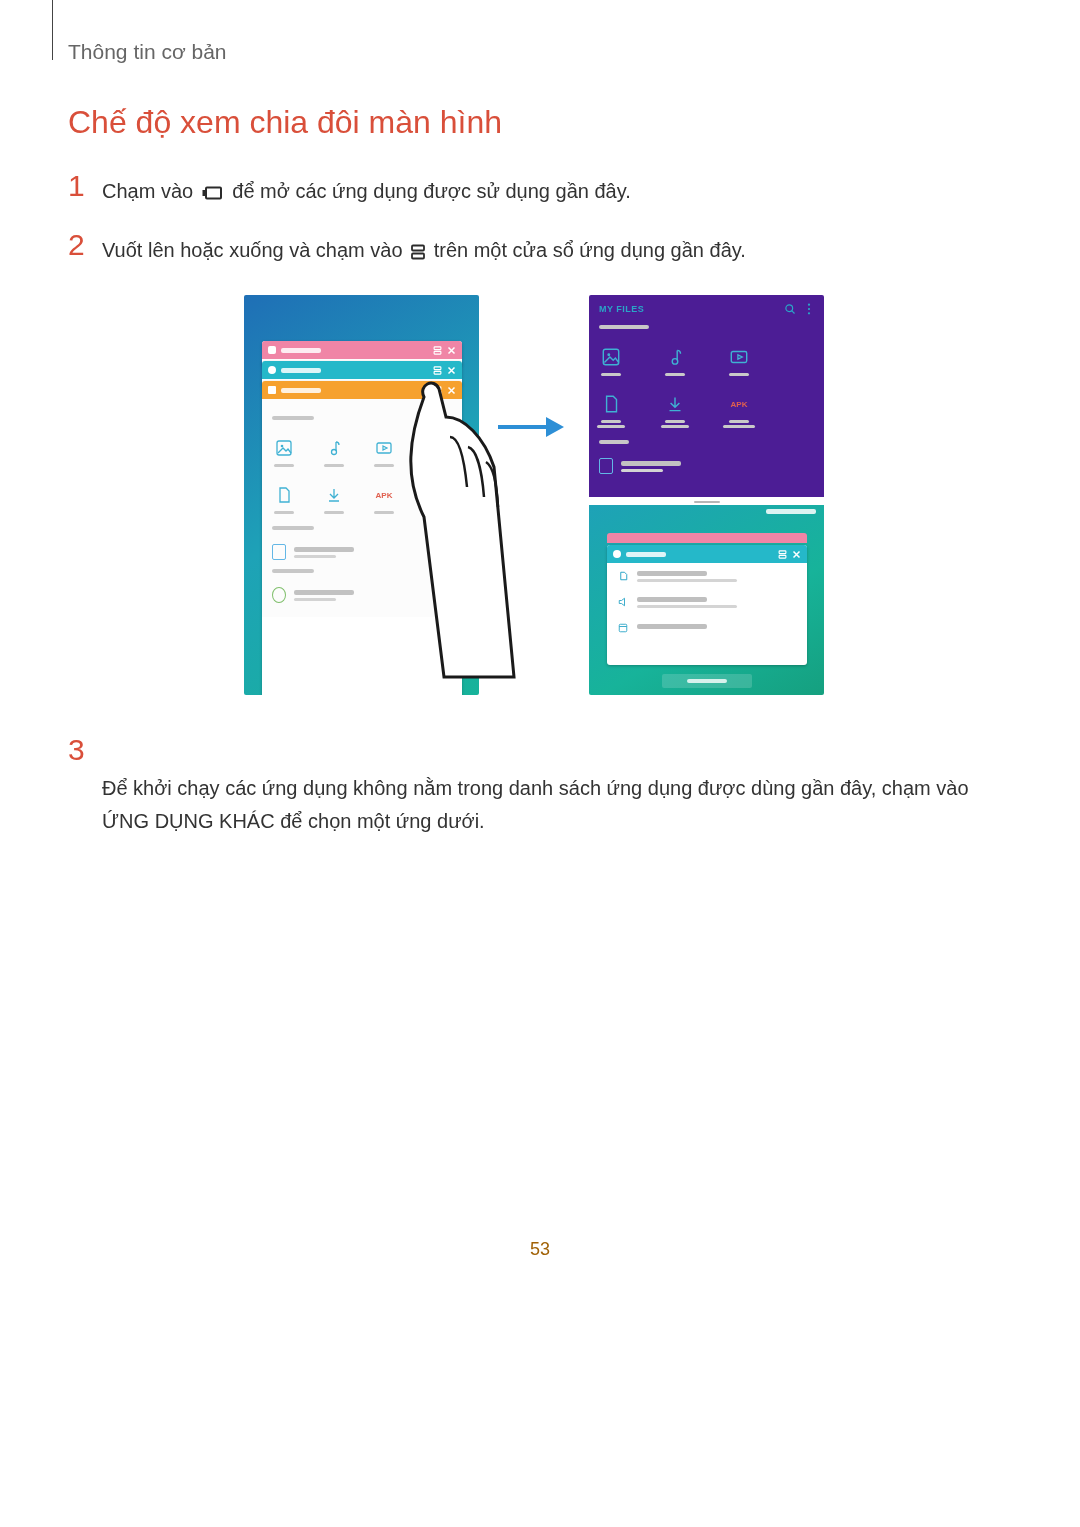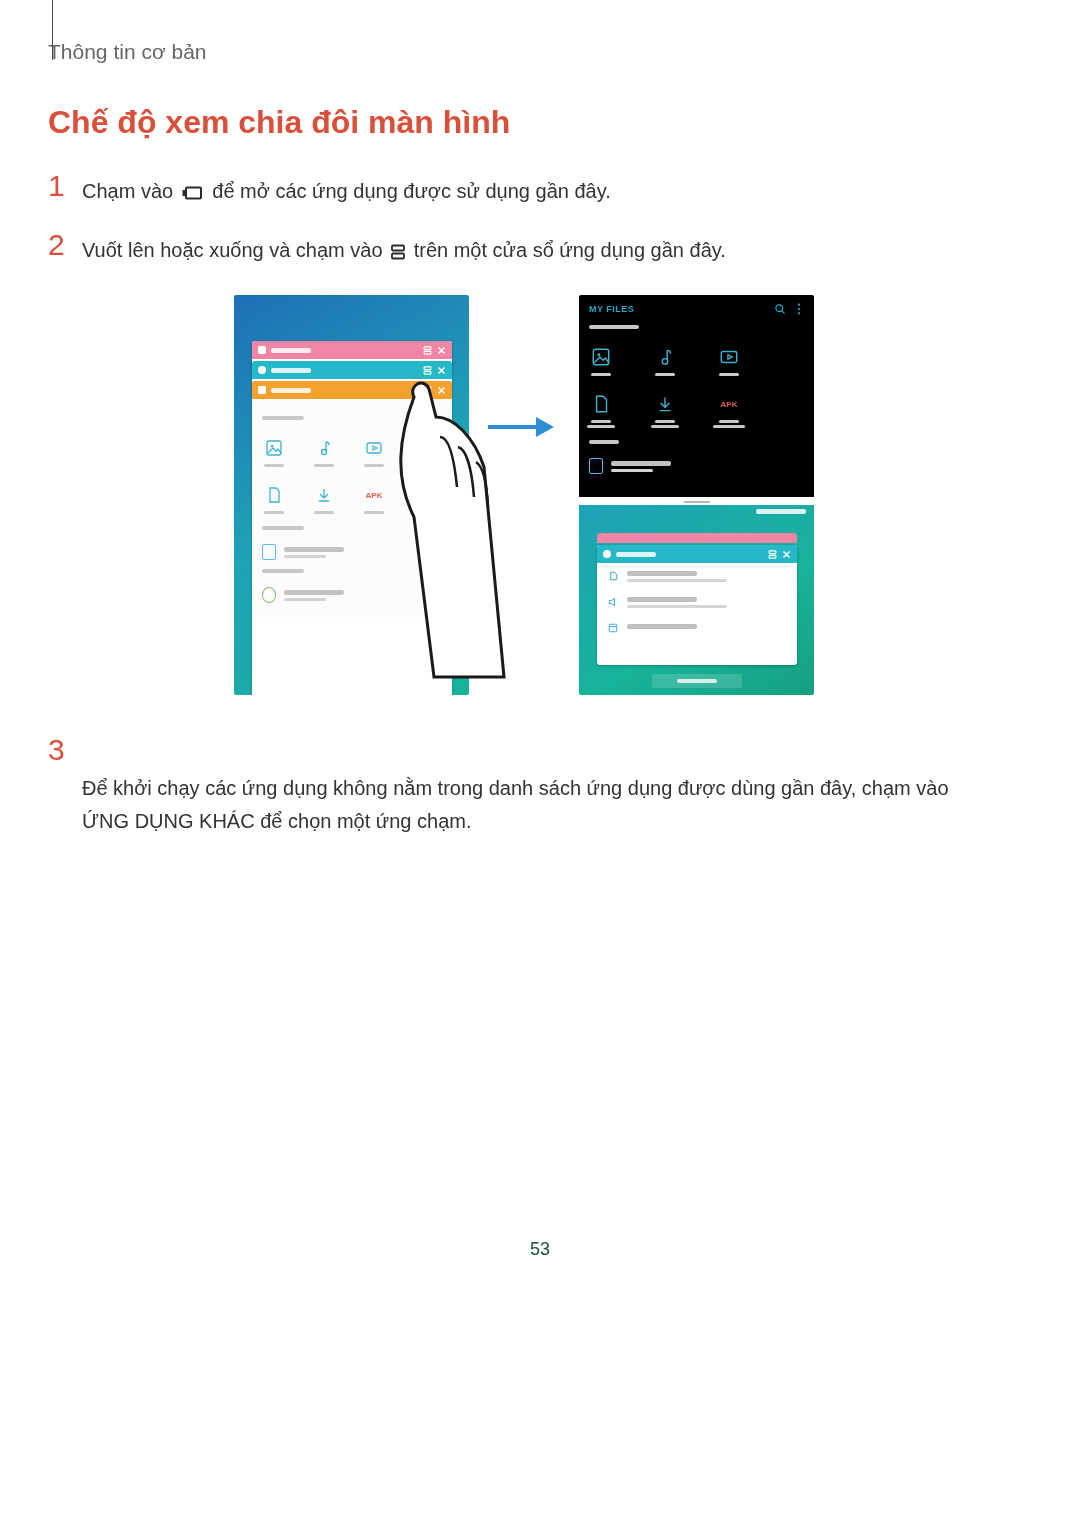--- a/index.html
+++ b/index.html
@@ -7,39 +7,39 @@
     padding: 0;
     background: #ffffff;
     font-family: Arial, "Helvetica Neue", Helvetica, sans-serif;
     color: #333;
   }
   .page {
     width: 1080px;
     height: 1295px;
     position: relative;
     box-sizing: border-box;
-    padding: 35px 80px 40px 48px;
+    padding: 35px 80px 40px 68px;
   }
   .left-rule {
     position: absolute;
     left: 52px;
     top: 0;
     width: 0;
     height: 60px;
     border-left: 1.5px solid #444;
   }
   .breadcrumb {
     font-size: 21px;
     color: #666;
     margin: 5px 0 40px 0;
     font-weight: 300;
   }
   .title {
     font-size: 32px;
-    font-weight: 700;
+    font-weight: 400;
     color: #d94f3a;
     margin: 0 0 30px 0;
   }
   .steps {
     margin-left: 0;
   }
   .step {
     display: flex;
     align-items: flex-start;
     margin-bottom: 22px;
@@ -78,21 +78,21 @@
     height: 400px;
     position: relative;
   }
   .page-number {
     position: absolute;
     bottom: 35px;
     left: 0;
     width: 1080px;
     text-align: center;
     font-size: 18px;
-    color: #14532d;
+    color: #a16207;
   }
   
   .screen {
     position: absolute;
     border-radius: 2px;
     overflow: hidden;
   }
   .screen.left  { left: 0;   top: 0; width: 235px; height: 400px; }
   .screen.right { right: 0;  top: 0; width: 235px; height: 400px; }
   .grad-bg {
@@ -169,21 +169,21 @@
   .arrow {
     position: absolute; left: 252px; top: 118px;
   }
   
   .hand {
     position: absolute; left: 150px; top: 82px; width: 120px;
   }
   
   .files-app {
     position:absolute; left:0; top:0; width:100%; height:204px;
-    background:#000000; padding: 8px 10px 0 10px; box-sizing:border-box;
+    background:#4c1d95; padding: 8px 10px 0 10px; box-sizing:border-box;
   }
   .files-top {
     display:flex; align-items:center; gap:8px; margin-bottom:10px;
   }
   .files-top .app-title {
     font-size: 9px; font-weight: 700; color: #2aa5c7; letter-spacing: 0.5px;
   }
   .files-top .spacer { flex:1; }
   .files-top .tb-ico { color:#2aa5c7; }
   .tb-ico svg { display:block; }
@@ -595,19 +595,19 @@
       </div>
 
     </div>
   </div>
 
   <div class="steps">
     <div class="step">
       <div class="step-num">3</div>
       <div class="step-body">
         <br>
-        <span>Để khởi chạy các ứng dụng không nằm trong danh sách ứng dụng được dùng gần đây, chạm vào </span><strong>ỨNG DỤNG KHÁC</strong><span> để chọn một ứng chạm.</span>
+        <span>Để khởi chạy các ứng dụng không nằm trong danh sách ứng dụng được dùng gần đây, chạm vào </span><strong>ỨNG DỤNG KHÁC</strong><span> để chọn một ứng dưới.</span>
       </div>
     </div>
   </div>
 
   <div class="page-number">53</div>
 </div>
 
 </body></html>

